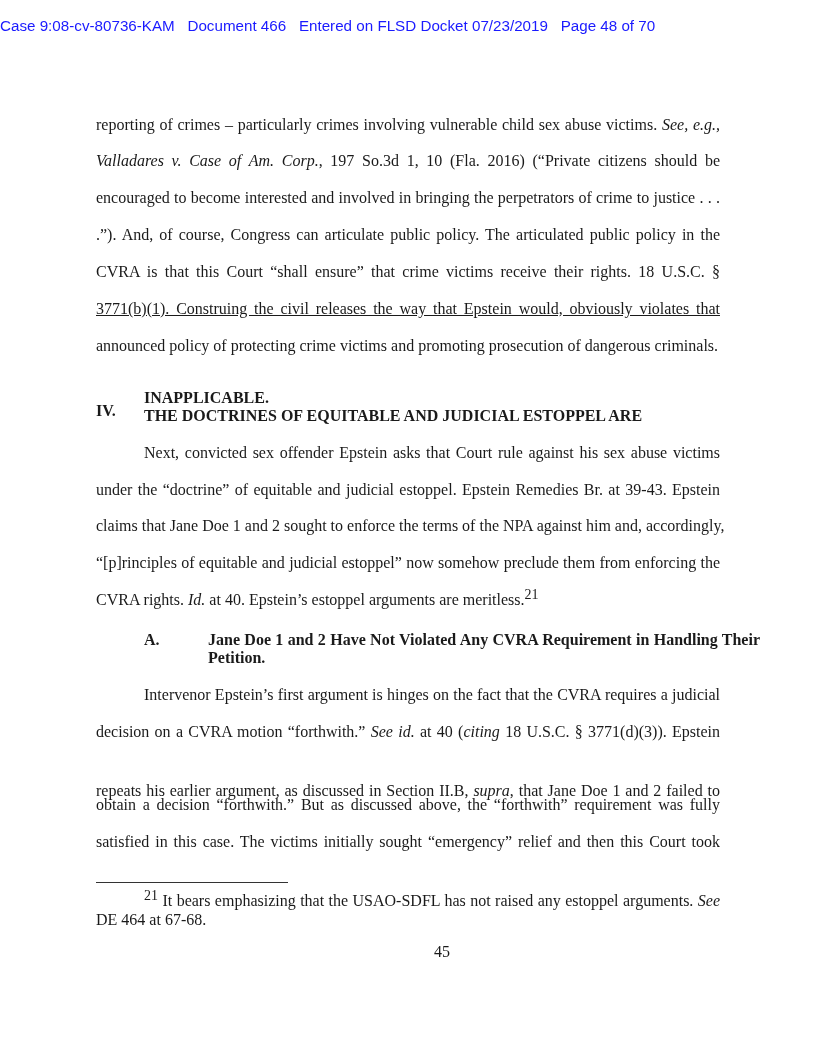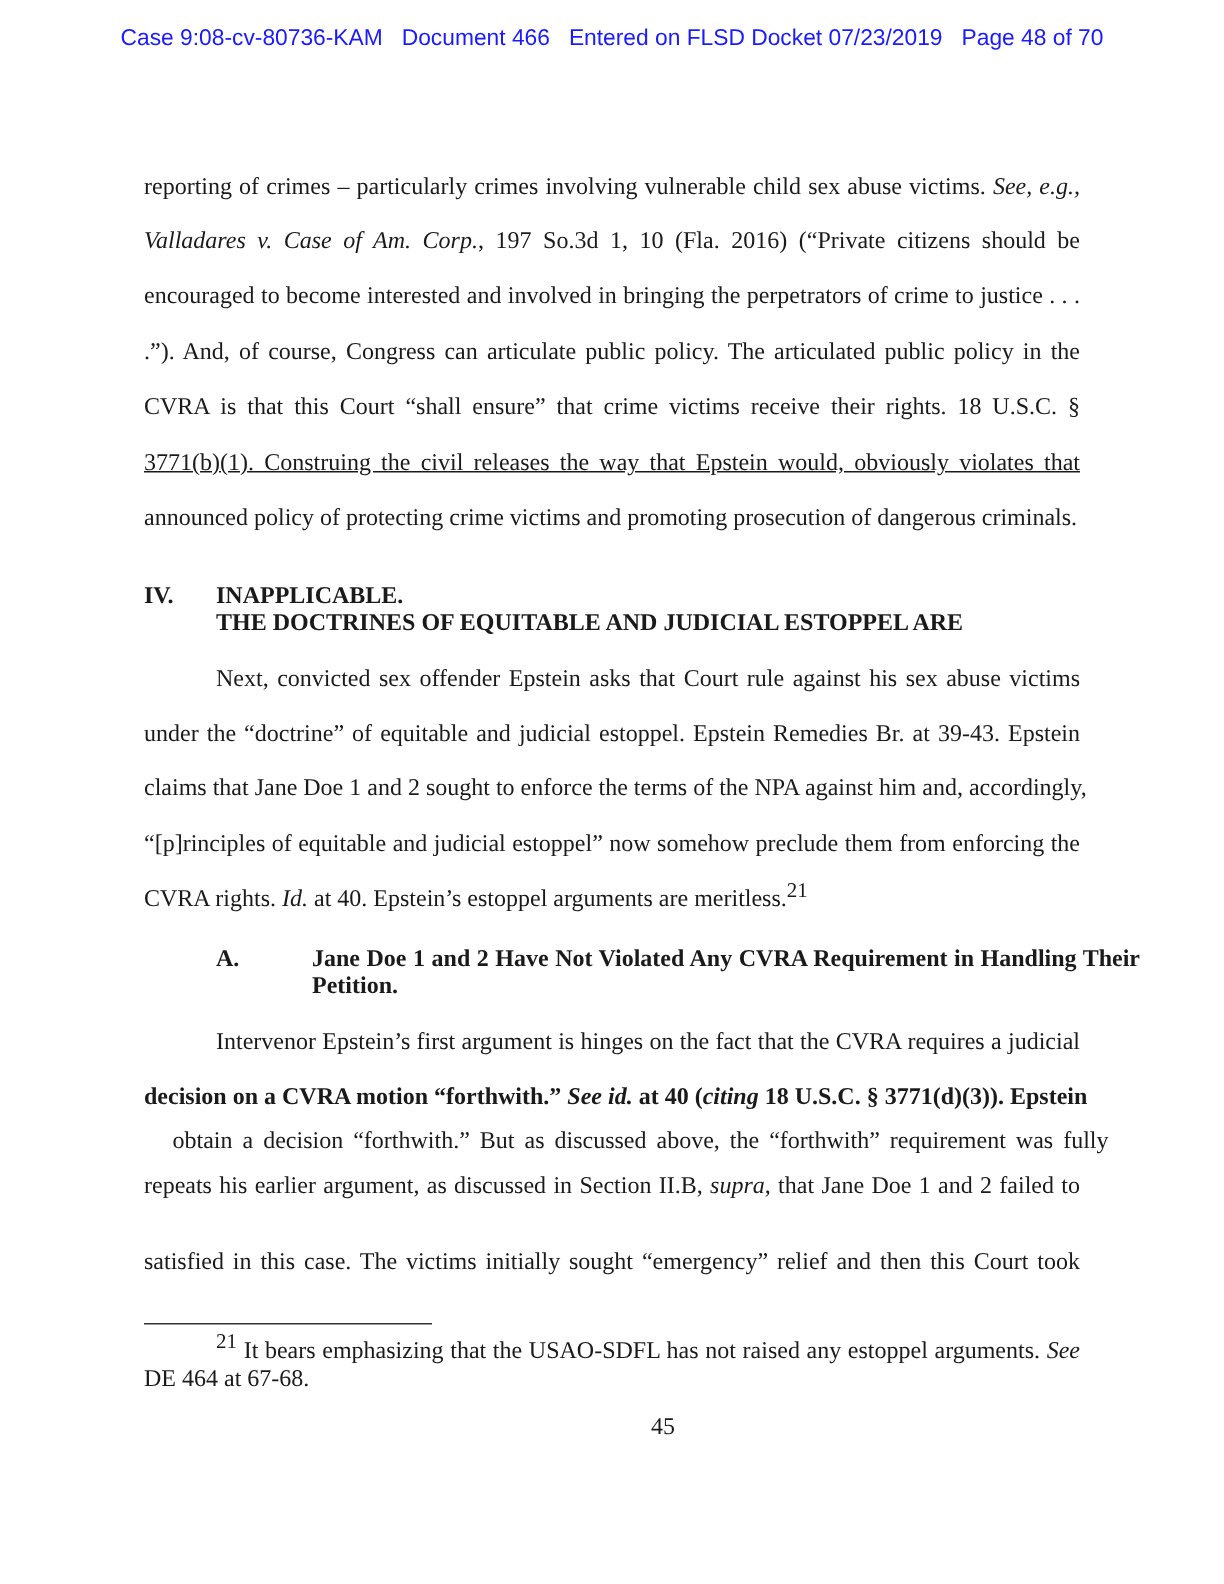--- a/index.html
+++ b/index.html
@@ -1,18 +1,18 @@
 <!DOCTYPE html>
 <html><head>
   <meta charset="utf-8">
   <style>
     html, body { margin: 0; padding: 0; background: #ffffff; }
     body { width: 816px; height: 1056px; position: relative; overflow: hidden; }
     .header {
-      position: absolute; top: 17px; left: 0; width: 816px; text-align: center;
+      position: absolute; top: 17px; left: 0; width: 816px; 
       font-family: "Liberation Sans", sans-serif; font-size: 15.2px; color: #1a1aff;
       word-spacing: 0px; white-space: pre;
     }
     .page { position: absolute; left: 96px; width: 624px; font-family: "Liberation Serif", serif; color: #1a1a1a; font-size: 16px; }
     .line { position: absolute; left: 0; width: 624px; white-space: nowrap; }
     .just { text-align: justify; text-align-last: justify; }
     .heading { font-weight: bold; }
     .footnote-rule { position: absolute; left: 96px; top: 882px; width: 192px; height: 1px; background: #333; }
     .fn { font-size: 16px; }
     sup { font-size: 14px; vertical-align: super; line-height: 0; }
@@ -27,42 +27,42 @@
 <div class="page" style="top:0;">
 
   <div class="line just" style="top:116px;"><span>reporting of crimes – particularly crimes involving vulnerable child sex abuse victims.  </span><i>See, e.g.,</i></div>
   <div class="line just" style="top:152px;"><i>Valladares v. Case of Am. Corp.</i><span>, 197 So.3d 1, 10 (Fla. 2016) (“Private citizens should be</span></div>
   <div class="line just" style="top:189px;">encouraged to become interested and involved in bringing the perpetrators of crime to justice . . .</div>
   <div class="line just" style="top:226px;">.”).  And, of course, Congress can articulate public policy.  The articulated public policy in the</div>
   <div class="line just" style="top:263px;">CVRA is that this Court “shall ensure” that crime victims receive their rights.  18 U.S.C. §</div>
   <div class="line just" style="top:300px;text-decoration:underline;">3771(b)(1).  Construing the civil releases the way that Epstein would, obviously violates that</div>
   <div class="line" style="top:337px;">announced policy of protecting crime victims and promoting prosecution of dangerous criminals.</div>
 
-  <div class="line heading" style="top:389px; width:60px;">IV.</div>
+  <div class="line heading" style="top:402px; width:60px;">IV.</div>
   <div class="line heading" style="top:389px; left:48px; width:576px;">
     <div>INAPPLICABLE.</div>
     <div>THE DOCTRINES OF EQUITABLE AND JUDICIAL ESTOPPEL ARE</div>
   </div>
 
   <div class="line just" style="top:444px; left:48px; width:576px;">Next, convicted sex offender Epstein asks that Court rule against his sex abuse victims</div>
   <div class="line just" style="top:481px;">under the “doctrine” of equitable and judicial estoppel.  Epstein Remedies Br. at 39-43.  Epstein</div>
   <div class="line just" style="top:517px;">claims that Jane Doe 1 and 2 sought to enforce the terms of the NPA against him and, accordingly,</div>
   <div class="line just" style="top:554px;">“[p]rinciples of equitable and judicial estoppel” now somehow preclude them from enforcing the</div>
   <div class="line" style="top:591px;"><span>CVRA rights.  </span><i>Id.</i><span> at 40.  Epstein’s estoppel arguments are meritless.</span><sup>21</sup></div>
 
   <div class="line heading" style="top:631px; left:48px; width:40px;">A.</div>
   <div class="line heading" style="top:631px; left:72px; width:552px;margin-left:40px;">
     <div class="just">Jane Doe 1 and 2 Have Not Violated Any CVRA Requirement in Handling Their</div>
     <div>Petition.</div>
   </div>
 
   <div class="line just" style="top:686px; left:48px; width:576px;">Intervenor Epstein’s first argument is hinges on the fact that the CVRA requires a judicial</div>
-  <div class="line just" style="top:723px;font-weight:bold;"><span>decision on a CVRA motion “forthwith.”  </span><i>See id.</i><span> at 40 (</span><i>citing</i><span> 18 U.S.C. § 3771(d)(3)).  Epstein</span></div>
+  <div class="line just" style="top:723px;"><span>decision on a CVRA motion “forthwith.”  </span><i>See id.</i><span> at 40 (</span><i>citing</i><span> 18 U.S.C. § 3771(d)(3)).  Epstein</span></div>
   <div class="line just" style="top:760px;margin-top:22px;"><span>repeats his earlier argument, as discussed in Section II.B, </span><i>supra</i><span>, that Jane Doe 1 and 2 failed to</span></div>
-  <div class="line just" style="top:752px;margin-left:19px;">obtain a decision “forthwith.”  But as discussed above, the “forthwith” requirement was fully</div>
+  <div class="line just" style="top:796px;">obtain a decision “forthwith.”  But as discussed above, the “forthwith” requirement was fully</div>
   <div class="line just" style="top:833px;">satisfied in this case.  The victims initially sought “emergency” relief and then this Court took</div>
 
   <div class="line just fn" style="top:892px;"><span style="display:inline-block;width:48px;"></span><sup>21</sup><span> It bears emphasizing that the USAO-SDFL has not raised any estoppel arguments.  </span><i>See</i></div>
   <div class="line fn" style="top:911px;">DE 464 at 67-68.</div>
 </div>
 
 <div class="footnote-rule"></div>
 
 <div class="pagenum">45</div>
 

